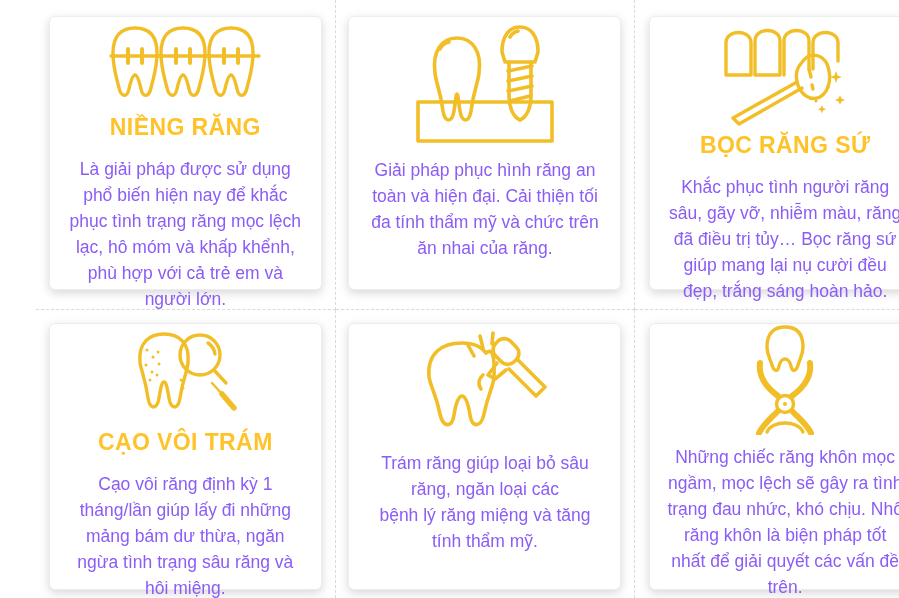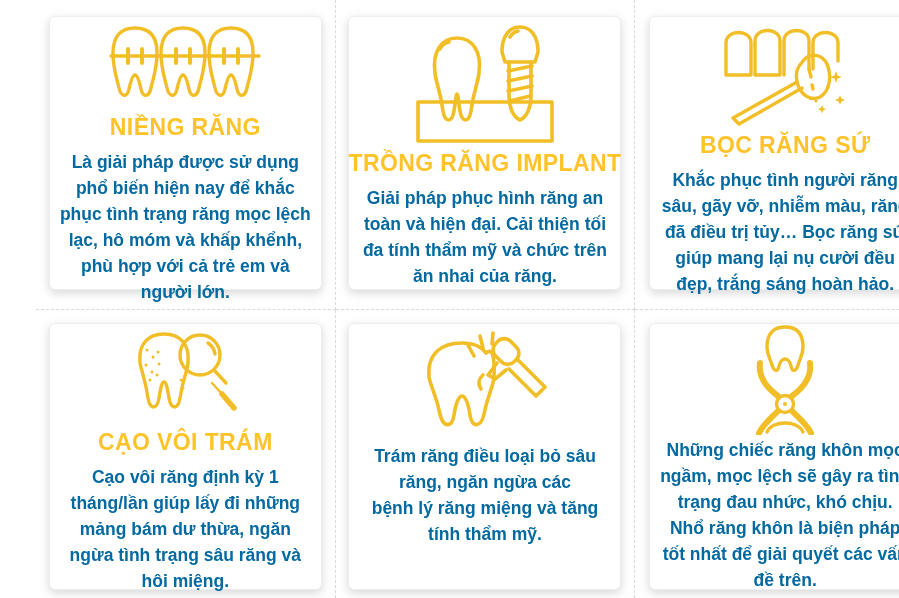--- a/index.html
+++ b/index.html
@@ -28,22 +28,22 @@
   .row2 .card{margin-top:13px;margin-bottom:8px;}
   .icon-box{display:flex;align-items:center;justify-content:center;flex:0 0 auto;}
   .icon-box svg{display:block;}
   .h1{height:96px;} .h2{height:132px;} .h3{height:114px;}
   .h4{height:104px;} .h5{height:118px;} .h6{height:112px;}
   .card-title{
     color:#FFC32A;font-size:23px;font-weight:bold;letter-spacing:.4px;
     line-height:28px;text-align:center;margin:0 0 7px 0;white-space:nowrap;
   }
   .card-desc{
-    color:#0369a1;font-size:17.5px;line-height:26px;text-align:center;
-    white-space:pre-line;margin:1px;font-weight:bold;
+    color:#8b5cf6;font-size:17.5px;line-height:26px;text-align:center;
+    white-space:pre-line;margin:8px;
   }
   .ic{stroke:#F2BE27;fill:none;stroke-linecap:round;stroke-linejoin:round;}
   .icf{fill:#F2BE27;stroke:none;}
 </style>
 </head>
 <body>
 
 <div class="canvas">
   <div class="grid">
 
@@ -77,21 +77,20 @@
               <path d="M8,81 L142,81 L142,120 L8,120 Z"></path>
               <path d="M25,52 C22,30 32,17 47,17 C62,17 72,30 69,52 C68,62 64,68 61,90 C59,102 52,102 50,90 C48,78 48,73 47,73 C46,73 46,78 44,90 C42,102 35,102 33,90 C30,68 26,62 25,52 Z"></path>
               <path d="M30,28 Q33,22 39,21"></path>
               <path d="M92,31 C92,14 100,6 110,6 C120,6 128,14 128,31 L125,41 L95,41 Z"></path>
               <path d="M100,16 Q103,11 108,10"></path>
               <path d="M99,41 L99,75 C99,86 103,96 110,99 C117,96 121,86 121,75 L121,41"></path>
               <path d="M98,50 L122,45 M98,60 L122,55 M98,70 L122,65 M100,80 L120,75"></path>
             </g>
           </svg>
         </div>
-        <div class="card-title">TRỒNG RĂNG IMPLANT</div>
         <p class="card-desc">Giải pháp phục hình răng an toàn và hiện đại. Cải thiện tối đa tính thẩm mỹ và chức trên ăn nhai của răng.</p>
       </div>
     </div>
 
     <div class="cell row1 h-sep">
       <div class="card">
         <div class="icon-box h3">
           <svg width="132" height="106" viewBox="0 0 132 106">
             <g class="ic" stroke-width="3.4">
               <path d="M7,54 L7,22 C7,8 32,8 32,22 L32,54 Z"></path>
@@ -158,21 +157,21 @@
             <g class="ic" stroke-width="3.6">
               <path d="M12,48 C10,24 25,14 45,14 C56,14 64,17 69,24 C74,20 78,22 77,48 C76,59 71,65 67,85 C64,99 55,99 53,86 C51,73 48,67 45,67 C42,67 39,73 37,86 C35,99 26,99 23,85 C19,65 14,59 12,48 Z"></path>
               <path d="M66,46 Q59,52 64,60"></path>
               <rect x="76" y="12" width="26" height="21" rx="9" transform="rotate(45 89 22.5)"></rect>
               <path d="M80,34 L71,46 M89,41 L78,50 M71,46 L78,50"></path>
               <path d="M101,31 L128,58 M92,40 L119,67 M128,58 L119,67"></path>
               <path d="M51,16 L57,27 M63,7 L66,19 M76,4 L75,15"></path>
             </g>
           </svg>
         </div>
-        <p class="card-desc">Trám răng điều loại bỏ sâu răng, ngăn ngừa các
+        <p class="card-desc">Trám răng giúp loại bỏ sâu răng, ngăn loại các
 bệnh lý răng miệng và tăng tính thẩm mỹ.</p>
       </div>
     </div>
 
     <div class="cell row2">
       <div class="card">
         <div class="icon-box h6">
           <svg width="112" height="110" viewBox="0 0 112 110">
             <g class="ic" stroke-width="3.4">
               <path d="M38,22 C38,6 47,2 56,2 C65,2 74,6 74,22 C74,30 71,33 69,40 C67,47 63,47 62,41 C61,36 58,34 56,34 C54,34 51,36 50,41 C49,47 45,47 43,40 C41,33 38,30 38,22 Z"></path>

